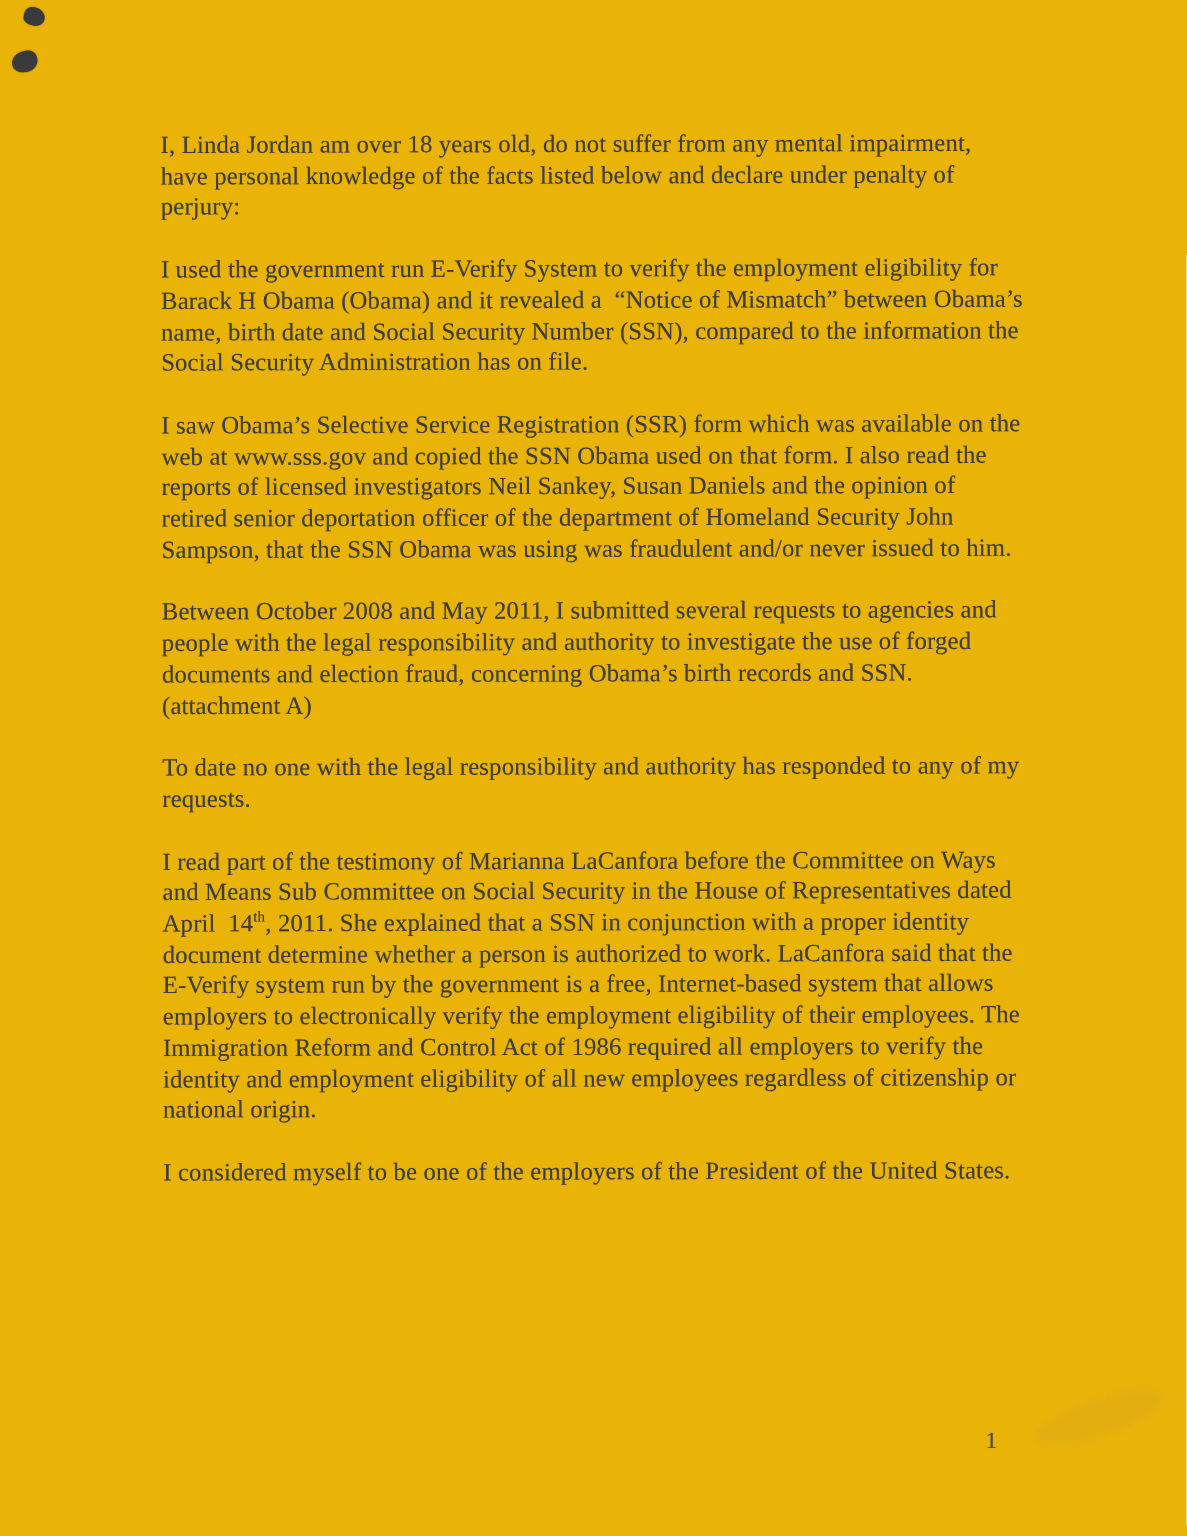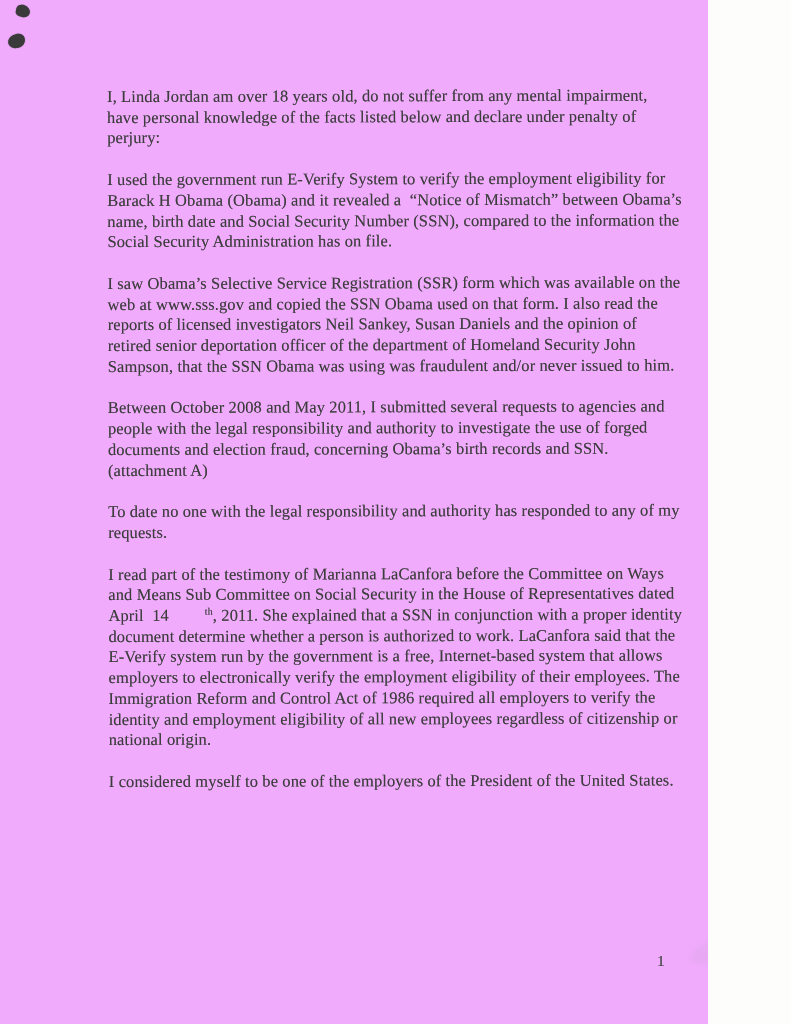--- a/index.html
+++ b/index.html
@@ -6,23 +6,23 @@
 
   html, body {
     width: 791px;
     height: 1024px;
     background: #fdfdfc;
     font-family: "Liberation Serif", "DejaVu Serif", serif;
   }
 
   .page {
     position: relative;
-    width: 708px;
+    width: 791px;
     height: 1024px;
-    background: #f0abfc;
+    background: #eab308;
     overflow: hidden;
   }
 
   
   .scan-mark {
     position: absolute;
     background: #3a3a3a;
     box-shadow: 0 0 1px rgba(40,40,40,0.7);
   }
   .scan-mark.mark-1 {
@@ -70,21 +70,20 @@
 
   .printed-link {
     text-underline-offset: 2px;
     color: inherit;
   }
 
   .superscript {
     font-size: 10px;
     vertical-align: super;
     line-height: 0;
-    margin-left: 36px;
   }
 
   .page-number {
     position: absolute;
     left: 657px;
     top: 952px;
     color: #4a4a4a;
     font-size: 15.5px;
     text-shadow: 0 0 0.5px rgba(70,70,70,0.5);
   }

